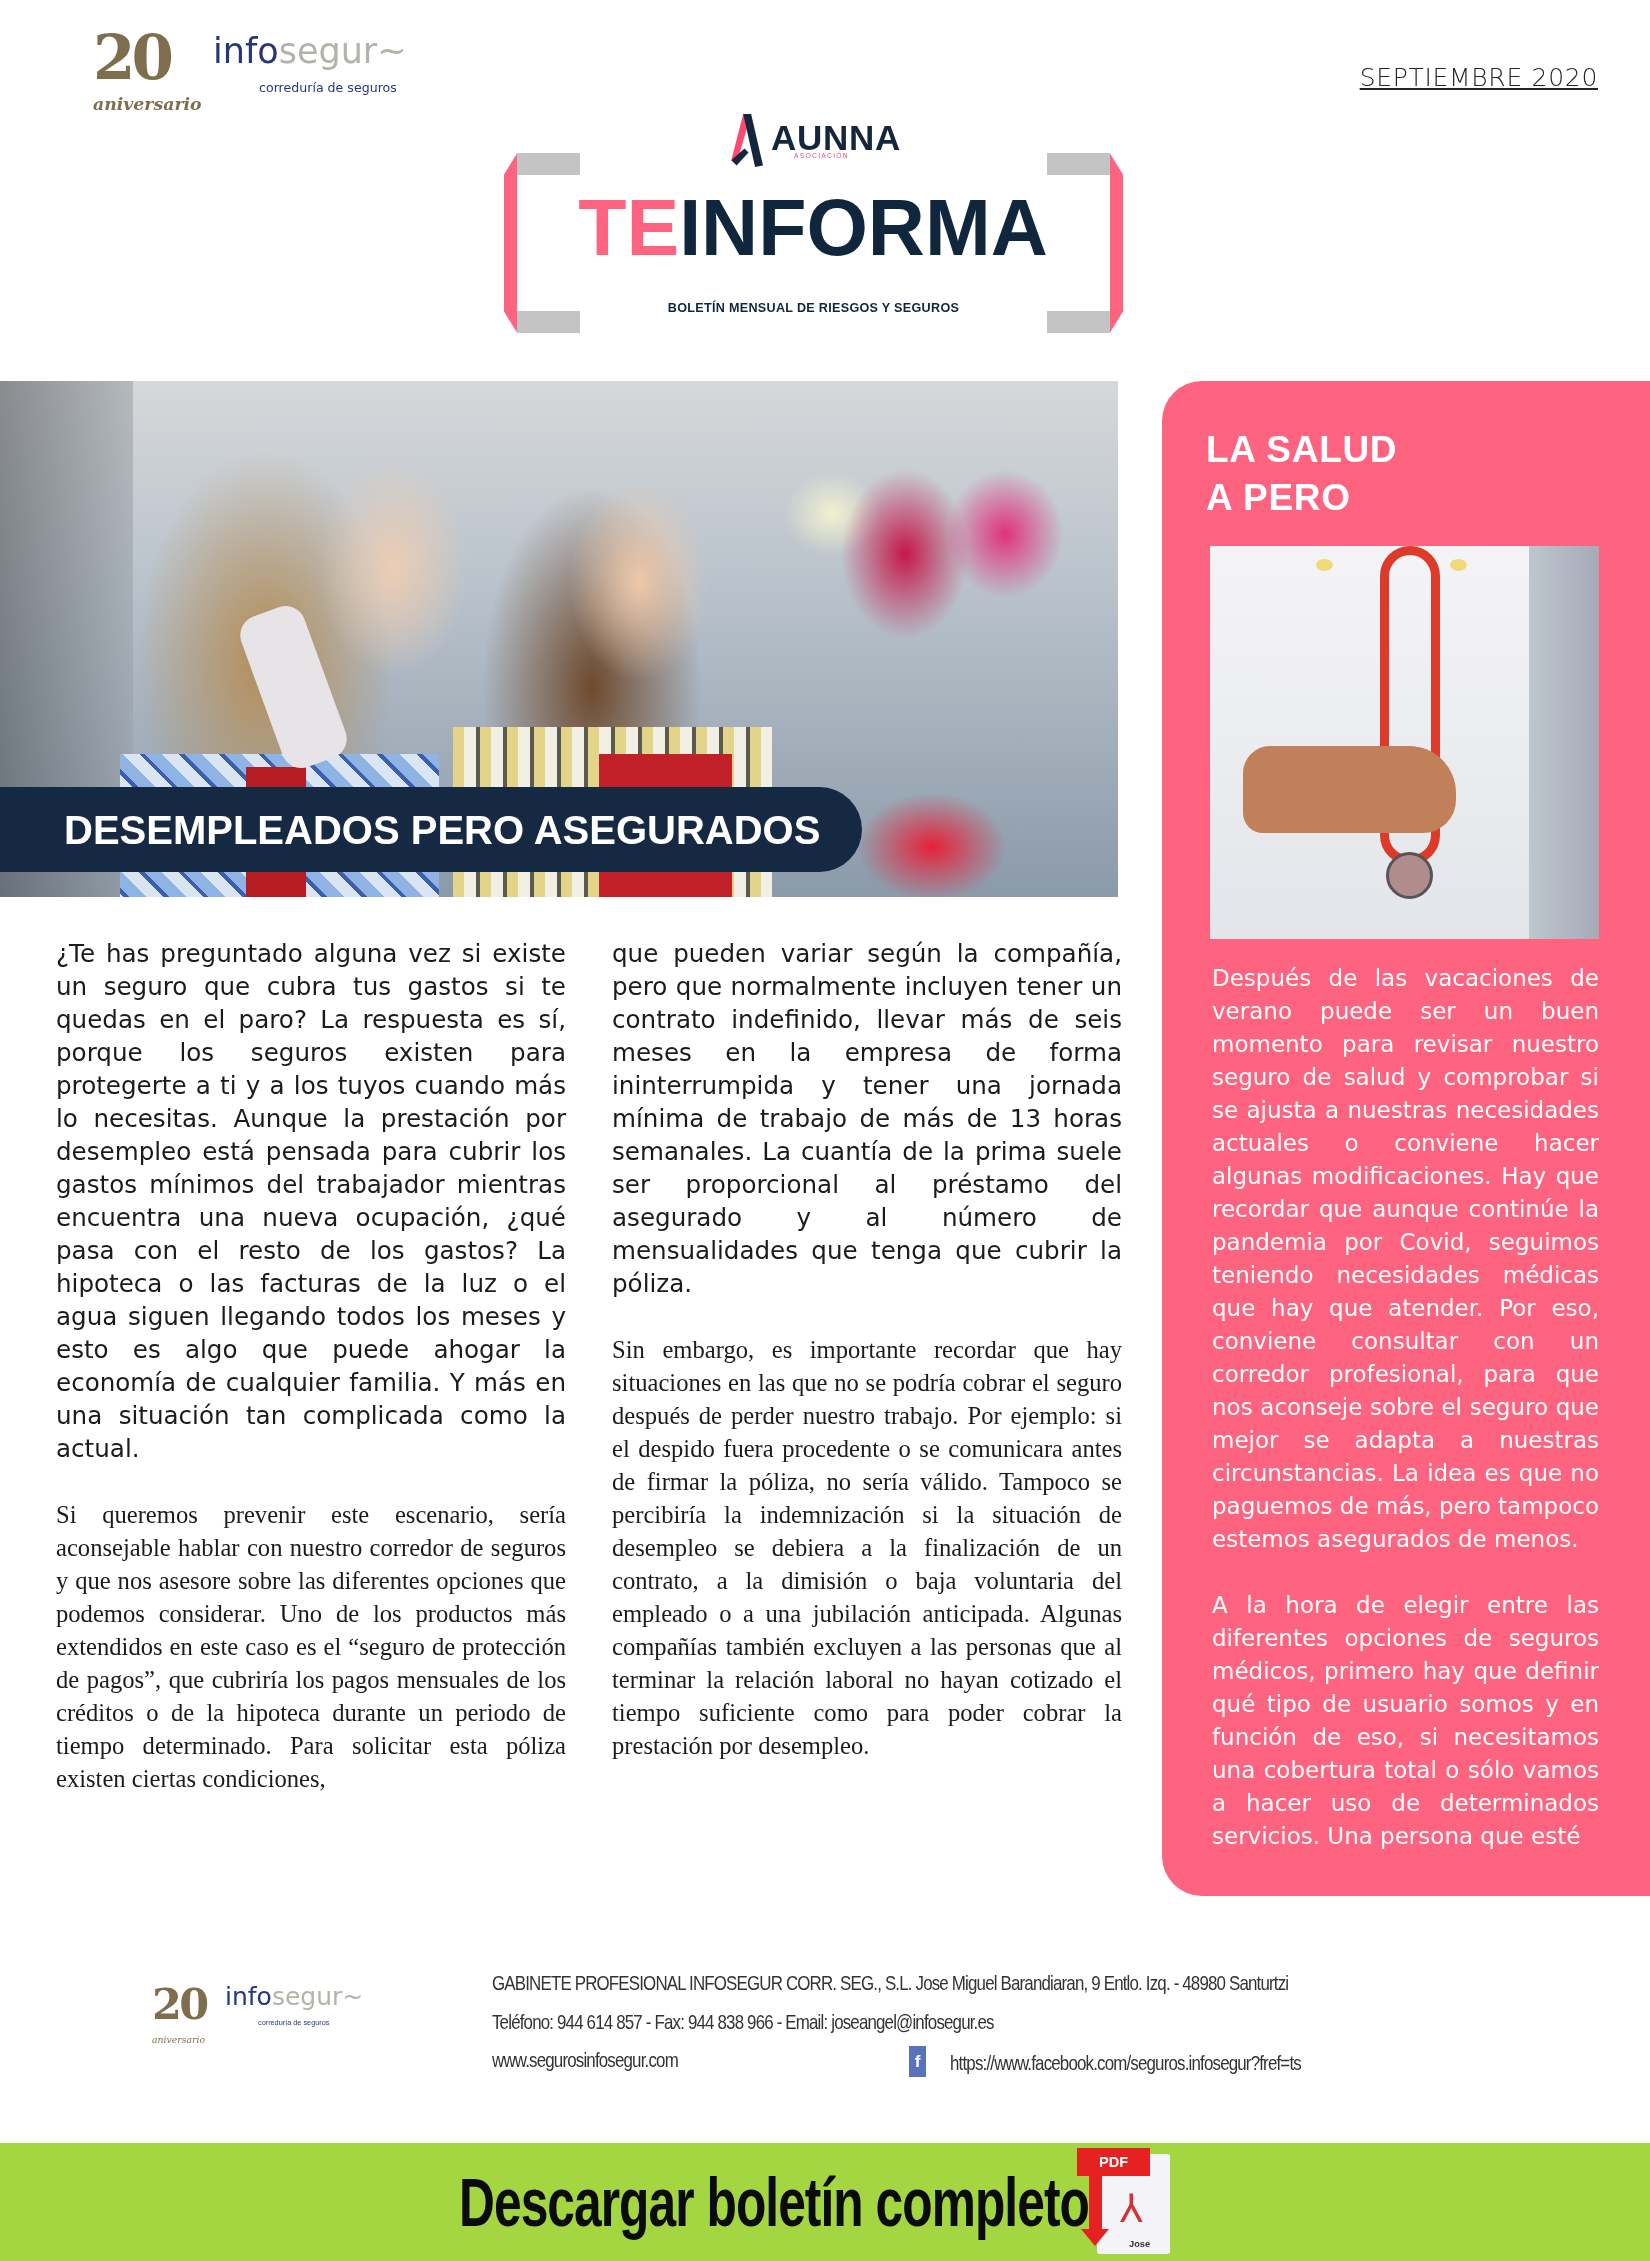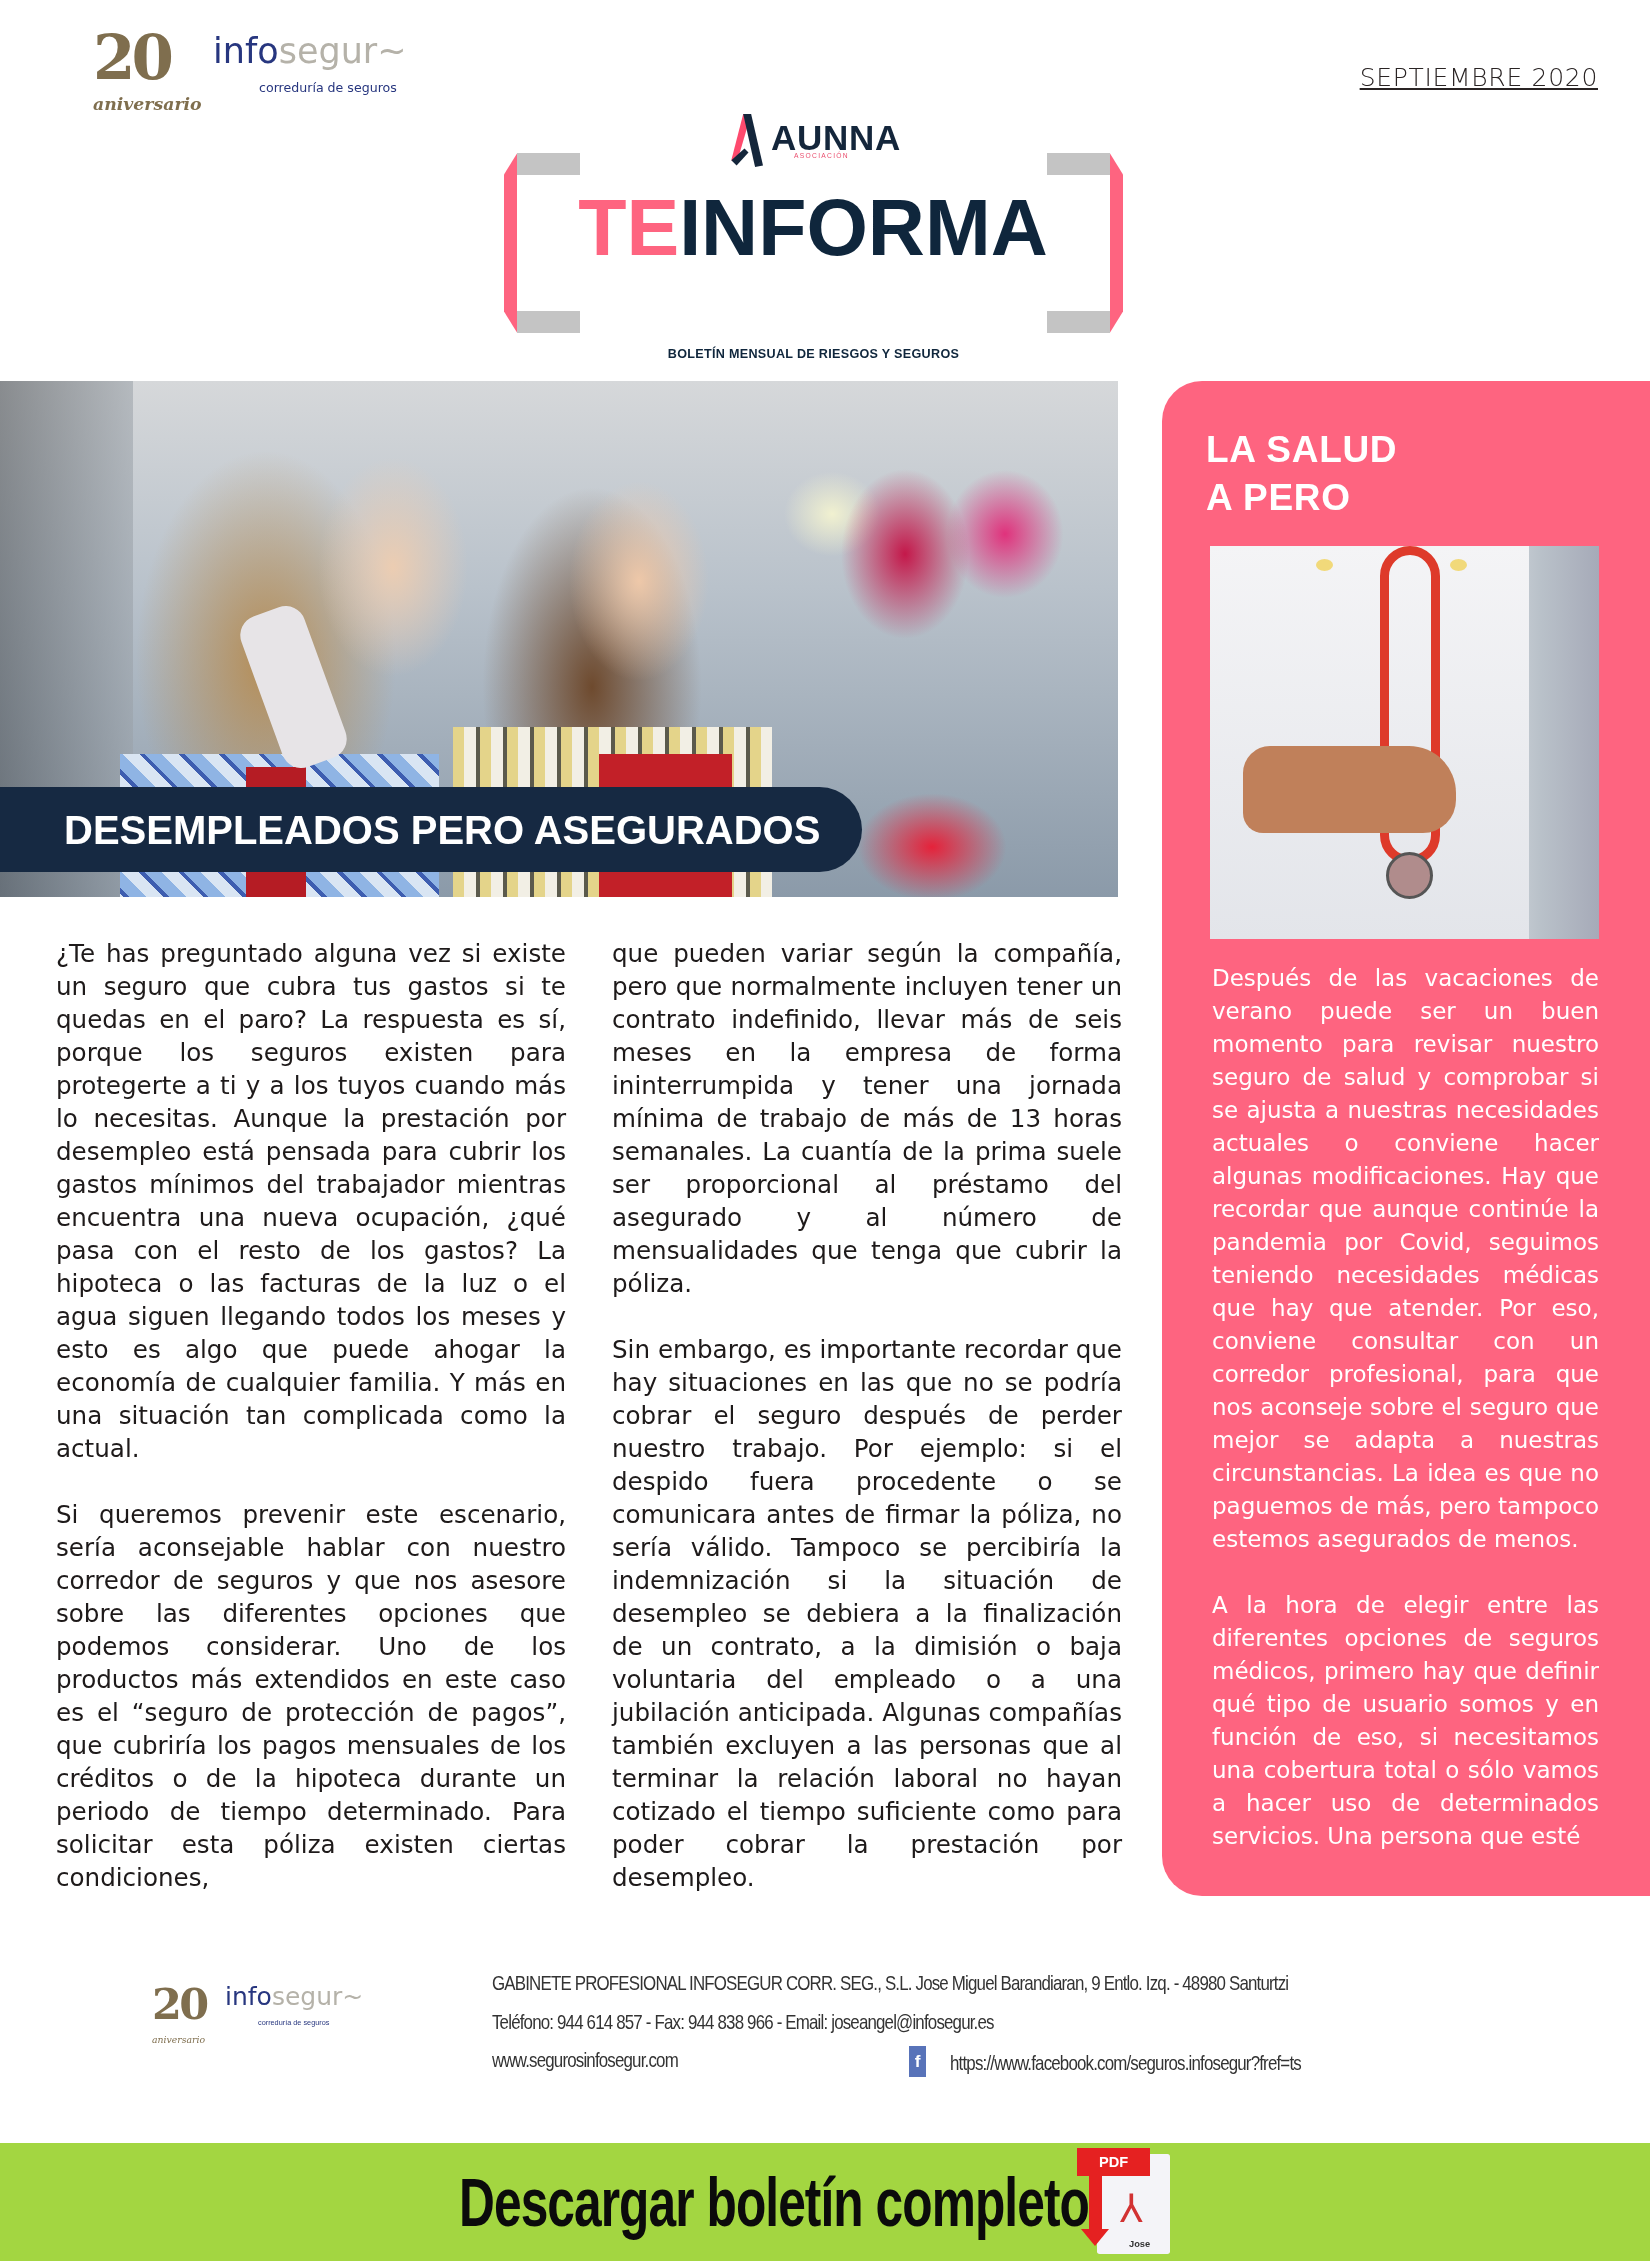--- a/index.html
+++ b/index.html
@@ -31,21 +31,21 @@
   .bracket.left .side { left: 0; clip-path: polygon(100% 0, 100% 100%, 0 88%, 0 12%); }
   .bracket.right .side { right: 0; clip-path: polygon(0 0, 100% 12%, 100% 88%, 0 100%); }
   .bracket .tab { position: absolute; width: 63px; height: 22px; background: #c4c4c4; }
   .bracket.left .tab { left: 13.3px; }
   .bracket.right .tab { right: 13.3px; }
   .bracket .tab.top { top: 0; }
   .bracket .tab.bot { bottom: 0; }
   .te-title { position: absolute; left: 53px; top: 75px; width: 512px; text-align: center; font-family: "Liberation Sans", sans-serif; font-weight: bold; font-size: 79px; letter-spacing: 0; line-height: 1; }
   .te-title .te { color: #fe6480; }
   .te-title .inf { color: #0f263c; }
-  .subtitle { position: absolute; left: 0; top: 188px; width: 619px; text-align: center; font-weight: bold; font-size: 12.6px; color: #0f263c; letter-spacing: 0.3px; margin-top: 46px; }
+  .subtitle { position: absolute; left: 0; top: 188px; width: 619px; text-align: center; font-weight: bold; font-size: 12.6px; color: #0f263c; letter-spacing: 0.3px; }
 
   
   .hero { position: absolute; left: 0; top: 381px; width: 1118px; height: 516px; overflow: hidden;
     background:
       radial-gradient(ellipse 80px 106px at 905px 173px, #c4184a 0%, rgba(196,24,74,0) 80%),
       radial-gradient(ellipse 73px 80px at 1005px 153px, #e0327c 0%, rgba(224,50,124,0) 80%),
       radial-gradient(ellipse 60px 53px at 832px 133px, #f1f1d0 0%, rgba(241,241,208,0) 80%),
       radial-gradient(ellipse 93px 67px at 932px 466px, #e5223a 0%, rgba(229,34,58,0) 80%),
       radial-gradient(ellipse 100px 146px at 393px 186px, #eccdb2 0%, rgba(236,205,178,0) 75%),
       radial-gradient(ellipse 93px 133px at 639px 200px, #eec8a9 0%, rgba(238,200,169,0) 75%),
@@ -60,21 +60,21 @@
   .hero .phone { position: absolute; left: 260px; top: 226px; width: 67px; height: 160px; border-radius: 20px; background: #e7e4e7; transform: rotate(-20deg); }
   .hero .store { position: absolute; left: 0; top: 0; width: 133px; height: 516px; background: linear-gradient(90deg, #4a4e52, #9aa1a8); opacity: 0.55; }
   .banner { position: absolute; left: 0; top: 787px; width: 862px; height: 85px; background: #162942; border-radius: 0 43px 43px 0; }
   .banner-text { position: absolute; left: 64px; top: 804px; font-weight: bold; font-size: 40px; color: #ffffff; letter-spacing: 0; line-height: 53px; }
 
   
   .col { position: absolute; font-family: "DejaVu Sans", sans-serif; font-size: 24.6px; line-height: 33px; color: #1e1a1a; text-align: justify; hyphens: auto; }
   .col1 { left: 56px; top: 937px; width: 510px; }
   .col2 { left: 612px; top: 937px; width: 510px; }
   .col p { margin-bottom: 33px; }
-  .col p:last-child { margin-bottom: 0; }
+  .col p:last-child { margin-bottom: 0; font-family: Liberation Serif, serif; }
 
   
   .sidebar { position: absolute; left: 1162px; top: 381px; width: 506px; height: 1515px; background: #fe6480; border-radius: 40px 0 0 40px; }
   .side-title { position: absolute; left: 1206px; top: 426px; font-weight: bold; font-size: 37px; line-height: 48px; color: #ffffff; letter-spacing: 0.7px; }
   .side-img { position: absolute; left: 1210px; top: 546px; width: 389px; height: 393px; overflow: hidden;
     background: linear-gradient(90deg, #e6e8ec 0%, #eef0f3 60%, #b9c1c9 85%, #a6aab8 100%); }
   .side-img .coat { position: absolute; left: 0; top: 0; width: 319px; height: 393px; background: linear-gradient(180deg, #f4f4f6, #e3e5ea); }
   .side-img .arm { position: absolute; left: 33px; top: 200px; width: 213px; height: 87px; background: #c0805a; border-radius: 27px 47px 33px 20px; }
   .side-img .tube { position: absolute; left: 170px; top: 0; width: 60px; height: 319px; border: 9.3px solid #de3a2a; border-radius: 30px; }
   .side-img .chest { position: absolute; left: 176px; top: 306px; width: 47px; height: 47px; border-radius: 50%; background: #b08c8c; border: 3.3px solid #555; }

